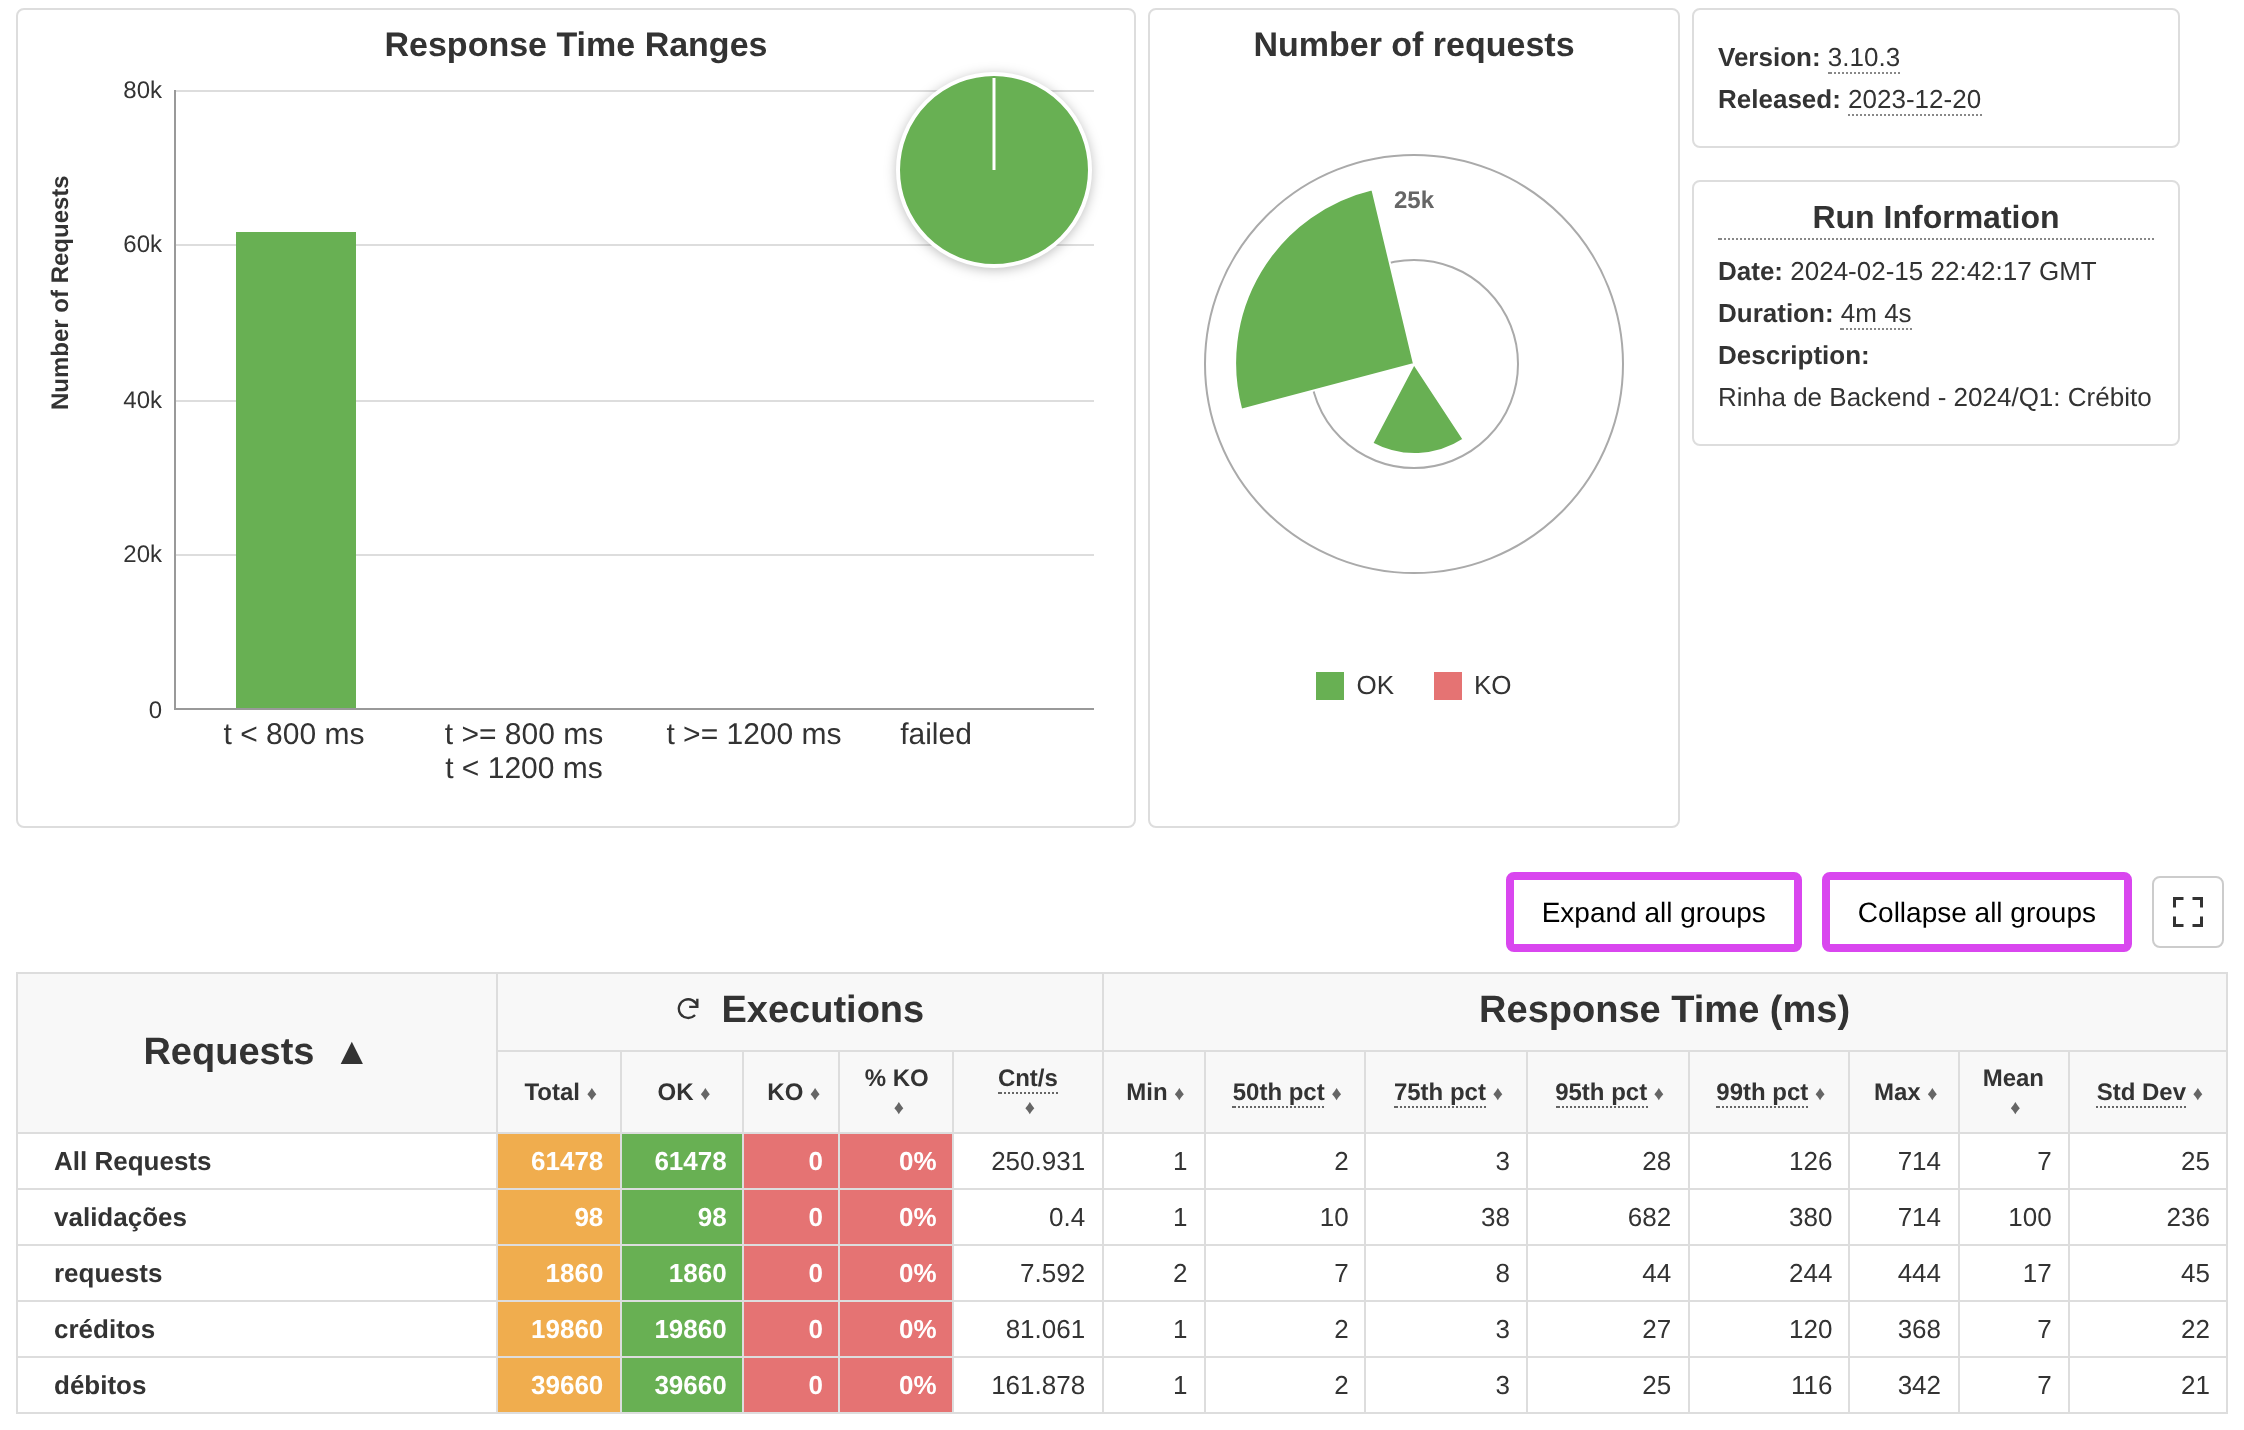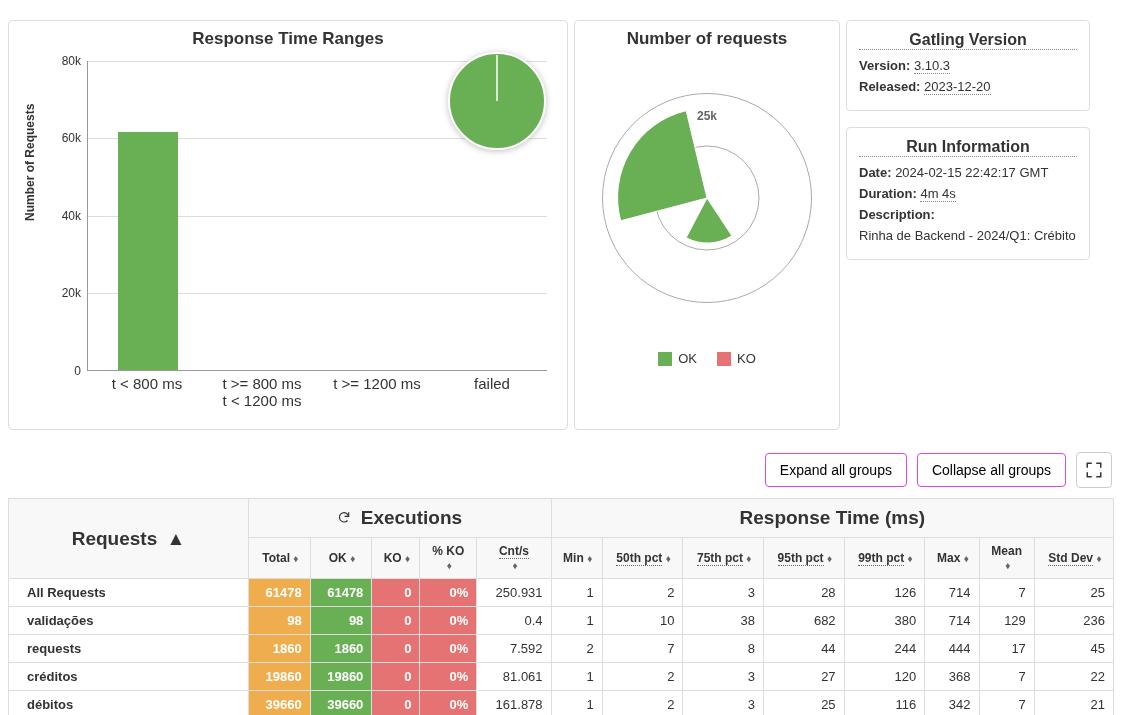--- a/index.html
+++ b/index.html
@@ -1,18 +1,18 @@
 <!DOCTYPE html>
 <html><head>
 <meta charset="utf-8">
 <style>
 * { box-sizing: border-box; margin: 0; padding: 0; }
 body { font-family: Arial, Helvetica, sans-serif; background: #fff; font-size: 13px; color: #333; }
 
-.top-row { display: flex; gap: 6px; padding: 4px 8px; margin-top: 16px; }
+.top-row { display: flex; gap: 6px; padding: 4px 8px; }
 .panel { border: 1px solid #ddd; border-radius: 4px; background: #fff; }
 .panel-title { text-align: center; font-weight: bold; font-size: 17px; padding: 8px 0 4px 0; }
 
 .rt-panel { width: 560px; height: 410px; position: relative; }
 .requests-panel { width: 266px; height: 410px; }
 .info-col { width: 244px; display: flex; flex-direction: column; gap: 16px; }
 .info-panel { border: 1px solid #ddd; border-radius: 4px; padding: 10px 12px; }
 .info-panel .title { text-align: center; font-weight: bold; font-size: 16px; margin-bottom: 8px; }
 .info-row { margin: 6px 0; font-size: 13px; }
 .info-row b { font-weight: bold; }
@@ -32,21 +32,21 @@
 .req-chart { position: relative; width: 100%; height: 270px; margin-top: 10px; }
 .polar-outer { position: absolute; left: 50%; top: 50%; transform: translate(-50%, -50%); width: 210px; height: 210px; border: 1px solid #aaa; border-radius: 50%; }
 .polar-inner { position: absolute; left: 50%; top: 50%; transform: translate(-50%, -50%); width: 105px; height: 105px; border: 1px solid #aaa; border-radius: 50%; }
 .polar-label { position: absolute; left: 50%; top: 46px; transform: translateX(-50%); font-size: 12px; font-weight: bold; color: #666; }
 .fan-svg { position: absolute; left: 0; top: 0; width: 100%; height: 100%; }
 .legend { display: flex; justify-content: center; gap: 20px; margin-top: 18px; font-size: 13px; }
 .legend-item { display: flex; align-items: center; gap: 6px; }
 .swatch { width: 14px; height: 14px; display: inline-block; }
 
 .controls { display: flex; justify-content: flex-end; gap: 10px; padding: 18px 10px 10px 10px; align-items: center; }
-.btn { border: 1px solid #d946ef; background: #fff; padding: 8px 14px; border-radius: 4px; font-size: 14px; cursor: pointer; }
+.btn { border: 4px solid #d946ef; background: #fff; padding: 8px 14px; border-radius: 4px; font-size: 14px; cursor: pointer; }
 .fs-btn { border: 1px solid #ccc; padding: 6px; border-radius: 4px; cursor: pointer; display: flex; align-items: center; justify-content: center; width: 36px; height: 36px; }
 
 .stats-table { width: calc(100% - 16px); margin: 0 8px; border-collapse: collapse; font-size: 13px; border: 1px solid #ddd; }
 .stats-table th, .stats-table td { border: 1px solid #ddd; padding: 6px 8px; }
 .stats-table thead th { background: #f8f8f8; font-weight: bold; }
 .group-header th { font-size: 19px; padding: 8px; }
 .col-header th { font-size: 12px; vertical-align: middle; }
 .requests-col { text-align: left; padding-left: 18px !important; font-weight: bold; }
 .sort-ind { display: inline-block; margin-left: 4px; }
 .num { text-align: right; }
@@ -75,21 +75,21 @@
       <div class="plot-area">
         <div class="gridline" style="top:0"></div>
         <div class="gridline" style="top:77px"></div>
         <div class="gridline" style="top:155px"></div>
         <div class="gridline" style="top:232px"></div>
         <div class="bar" style="left:30px; height:238px"></div>
       </div>
       <div class="xtick" style="left:120px">t &lt; 800 ms</div>
       <div class="xtick" style="left:235px">t &gt;= 800 ms<br>t &lt; 1200 ms</div>
       <div class="xtick" style="left:350px">t &gt;= 1200 ms</div>
-      <div class="xtick" style="left:465px">failed</div>
+      <div class="xtick" style="left:441px">failed</div>
     </div>
     <div class="pie-inset">
       <svg viewBox="0 0 100 100">
         <circle cx="50" cy="50" r="48" fill="#68b053" stroke="#fff" stroke-width="2"></circle>
         <line x1="50" y1="50" x2="50" y2="4" stroke="#fff" stroke-width="1.5"></line>
       </svg>
     </div>
   </div>
 
   <div class="panel requests-panel">
@@ -110,21 +110,20 @@
       </div>
       <div class="legend-item">
         <span class="swatch" style="background:#e57373"></span>
         <span>KO</span>
       </div>
     </div>
   </div>
 
   <div class="info-col">
     <div class="info-panel">
-      <div class="title underlined">Gatling Version</div>
       <div class="info-row"><b>Version:</b> <span class="underlined">3.10.3</span></div>
       <div class="info-row"><b>Released:</b> <span class="underlined">2023-12-20</span></div>
     </div>
     <div class="info-panel">
       <div class="title underlined">Run Information</div>
       <div class="info-row"><b>Date:</b> <span>2024-02-15 22:42:17 GMT</span></div>
       <div class="info-row"><b>Duration:</b> <span class="underlined">4m 4s</span></div>
       <div class="info-row"><b>Description:</b></div>
       <div class="info-row">Rinha de Backend - 2024/Q1: Crébito</div>
     </div>
@@ -198,21 +197,21 @@
         <td class="cell-ok">98</td>
         <td class="cell-ko">0</td>
         <td class="cell-kopct">0%</td>
         <td class="num">0.4</td>
         <td class="num">1</td>
         <td class="num">10</td>
         <td class="num">38</td>
         <td class="num">682</td>
         <td class="num">380</td>
         <td class="num">714</td>
-        <td class="num">129</td>
+        <td class="num">100</td>
         <td class="num">236</td>
       </tr>
       <tr>
         <td class="requests-col">requests</td>
         <td class="cell-total">1860</td>
         <td class="cell-ok">1860</td>
         <td class="cell-ko">0</td>
         <td class="cell-kopct">0%</td>
         <td class="num">7.592</td>
         <td class="num">2</td>

